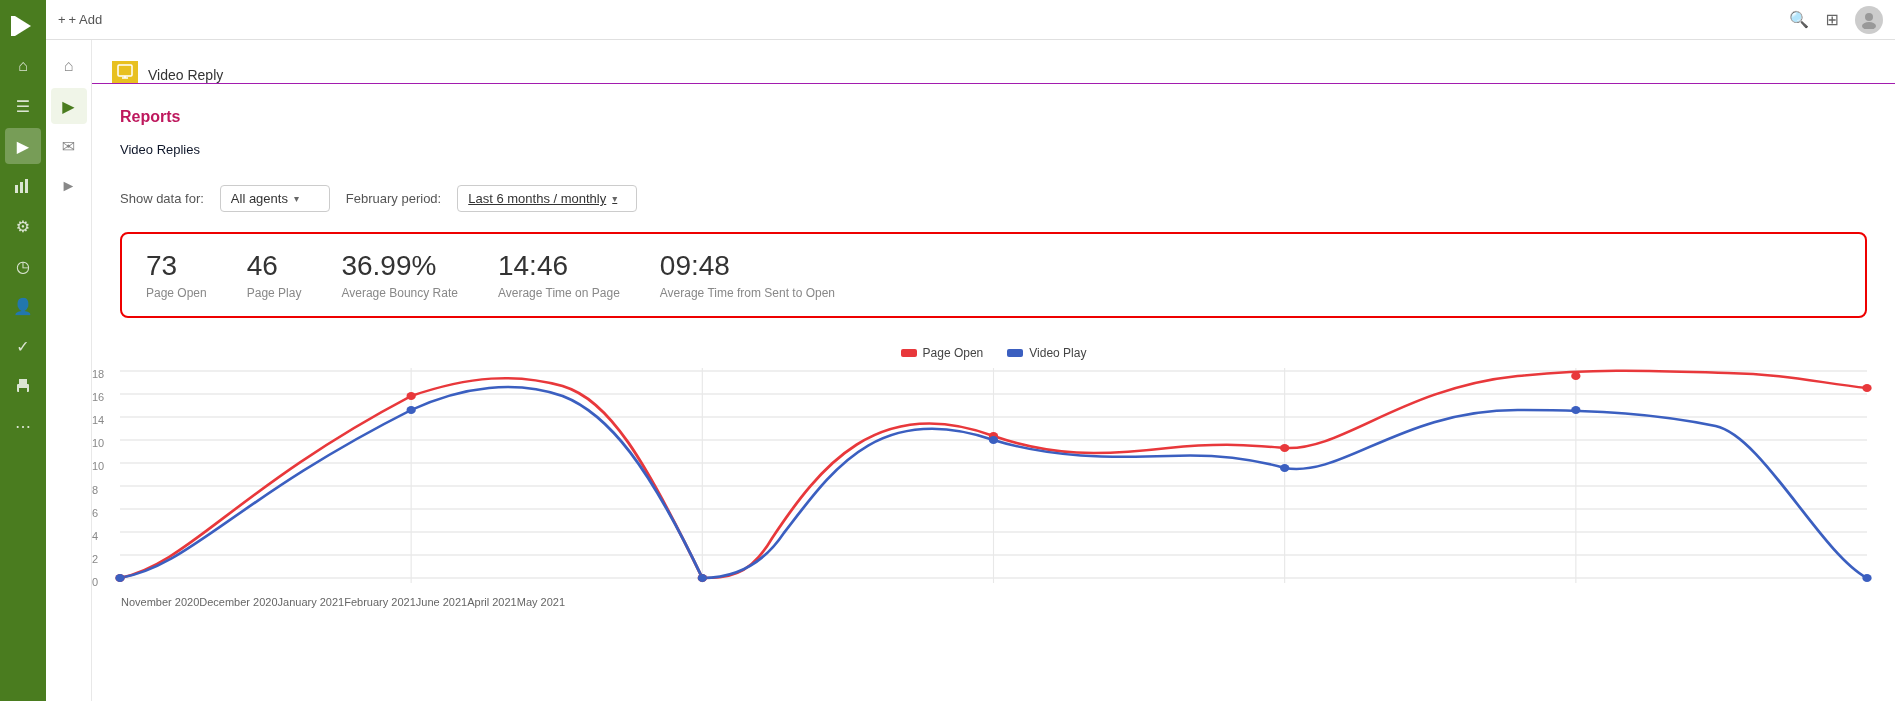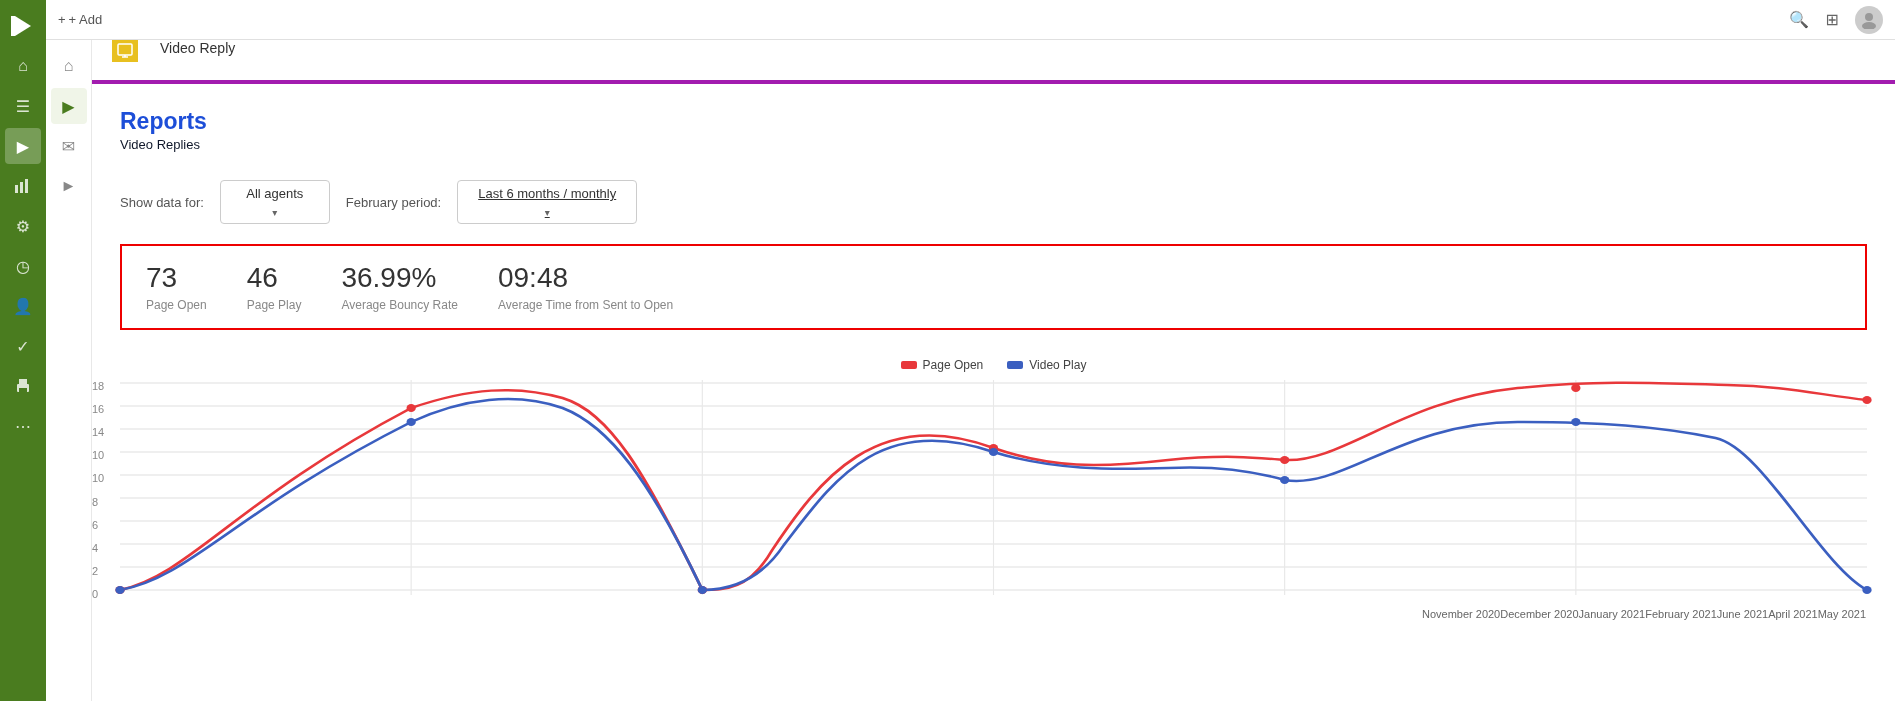--- a/index.html
+++ b/index.html
@@ -106,45 +106,45 @@
       cursor: pointer;
       color: #888;
       font-size: 16px;
     }
     .sec-icon.active { color: #4a7c1f; background: #f0f5e8; }
 
     
     .page-header {
       height: 44px;
       background: #fff;
-      border-bottom: 4px solid #a21caf;
-      display: flex;
-      align-items: flex-start;
+      border-bottom: 1px solid #a21caf;
+      display: flex;
+      align-items: flex-end;
       padding: 0 20px;
-      gap: 22px;
+      gap: 10px;
     }
     .page-header-title {
       font-size: 14px;
       font-weight: 500;
       color: #333;
     }
 
     
     .main-content {
       flex: 1;
       background: #fff;
       padding: 24px 28px;
       overflow-y: auto;
     }
 
     .reports-title {
-      font-size: 23px;
+      font-size: 16px;
       font-weight: 600;
-      color: #1d4ed8;
-      margin-bottom: 2px;
+      color: #be185d;
+      margin-bottom: 16px;
     }
     .reports-subtitle {
       font-size: 13px;
       color: #0f172a;
       margin-bottom: 28px;
       cursor: pointer;
     }
 
     
     .filters-row {
@@ -163,28 +163,27 @@
       align-items: center;
       gap: 6px;
       border: 1px solid #ccc;
       border-radius: 4px;
       padding: 5px 10px;
       font-size: 13px;
       color: #333;
       cursor: pointer;
       background: #fff;
       min-width: 110px;
-      flex-direction: column;
     }
     .chevron { font-size: 10px; color: #666; }
 
     
     .stats-box {
       border: 2px solid #e00;
-      border-radius: 0;
+      border-radius: 8px;
       display: flex;
       padding: 16px 24px;
       gap: 40px;
       margin-bottom: 28px;
     }
     .stat-item {
       display: flex;
       flex-direction: column;
       gap: 4px;
     }
@@ -330,20 +329,24 @@
   </div>
             <div class="stat-item">
     <span class="stat-value">46</span>
     <span class="stat-label">Page Play</span>
   </div>
             <div class="stat-item">
     <span class="stat-value">36.99%</span>
     <span class="stat-label">Average Bouncy Rate</span>
   </div>
             <div class="stat-item">
+    <span class="stat-value">14:46</span>
+    <span class="stat-label">Average Time on Page</span>
+  </div>
+            <div class="stat-item">
     <span class="stat-value">09:48</span>
     <span class="stat-label">Average Time from Sent to Open</span>
   </div>
           </div>
 
         <div class="chart-container">
           <div class="chart-legend" id="chart-legend">
               <div class="legend-item">
     <div class="legend-dot" style="background:#e8383b;"></div>
     <span>Page Open</span>
@@ -402,21 +405,21 @@
               <span>6</span>
               <span>8</span>
               <span>10</span>
               <span>10</span>
               <span>14</span>
               <span>16</span>
               <span>18</span>
             </div>
 
             
-            <div style="display:flex;justify-content:flex-end;margin-top:4px;font-size:11px;color:#666;padding:0 1px;" id="x-labels">
+            <div style="display:flex;justify-content:flex-start;margin-top:4px;font-size:11px;color:#666;padding:0 1px;" id="x-labels">
                 <span>November 2020</span>
                 <span>December 2020</span>
                 <span>January 2021</span>
                 <span>February 2021</span>
                 <span>June 2021</span>
                 <span>April 2021</span>
                 <span>May 2021</span>
               </div>
           </div>
         </div>

